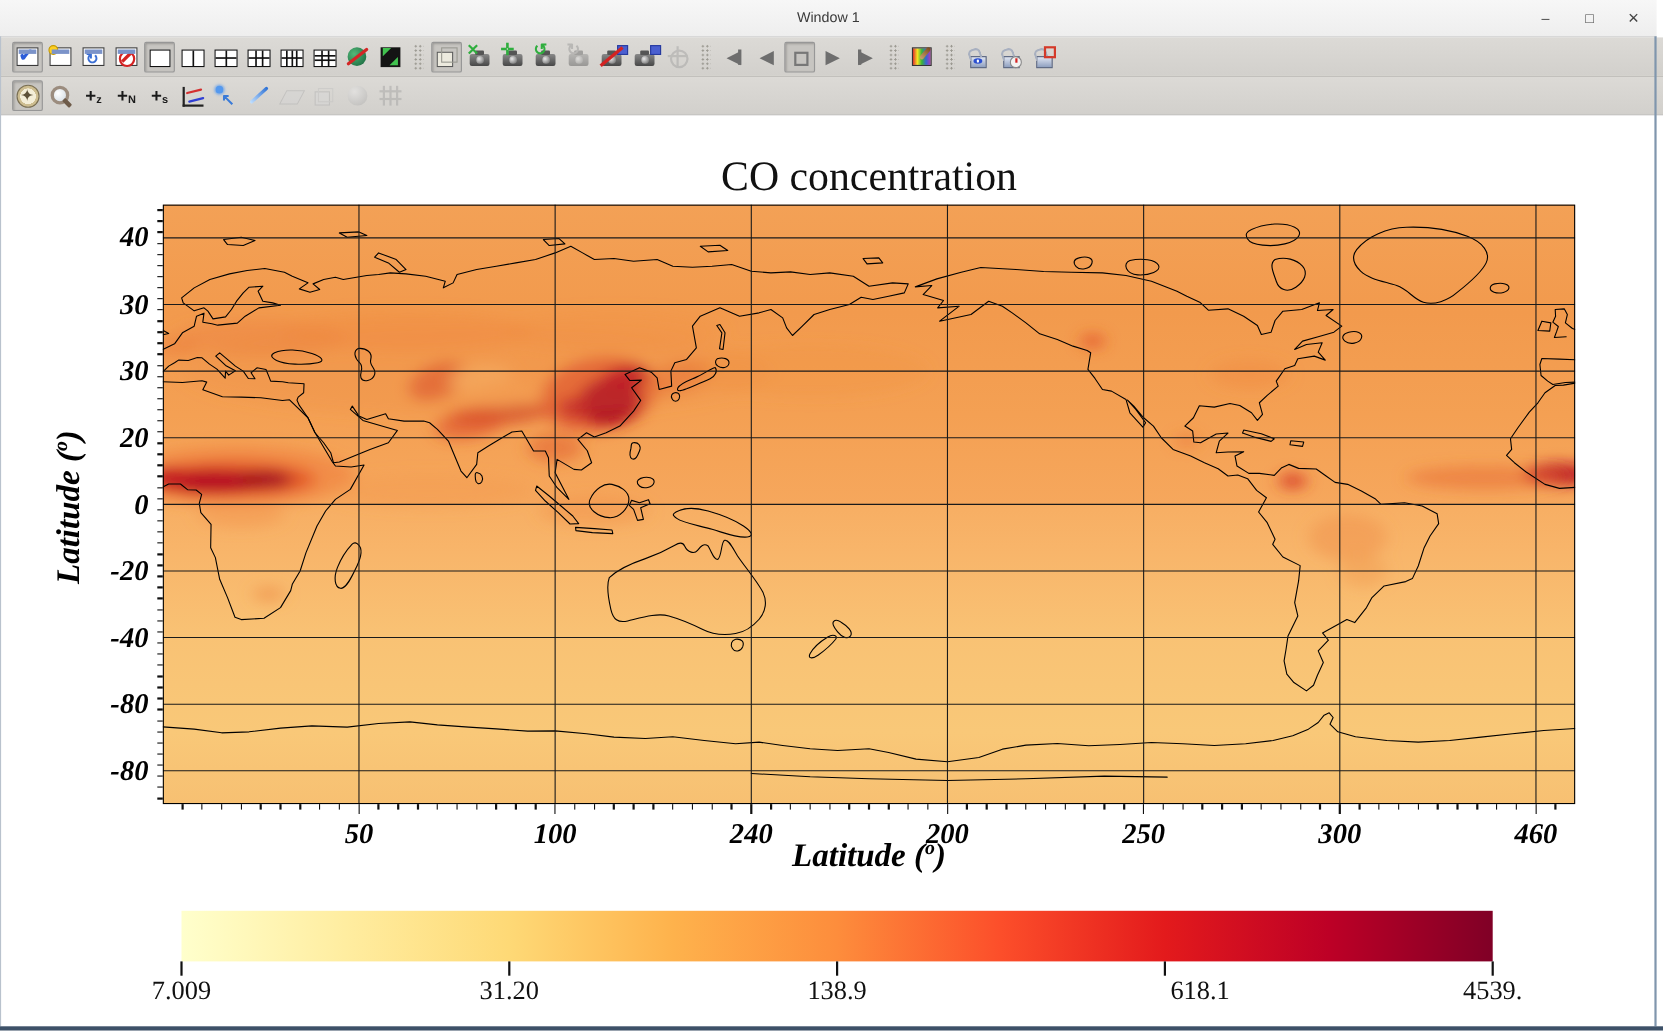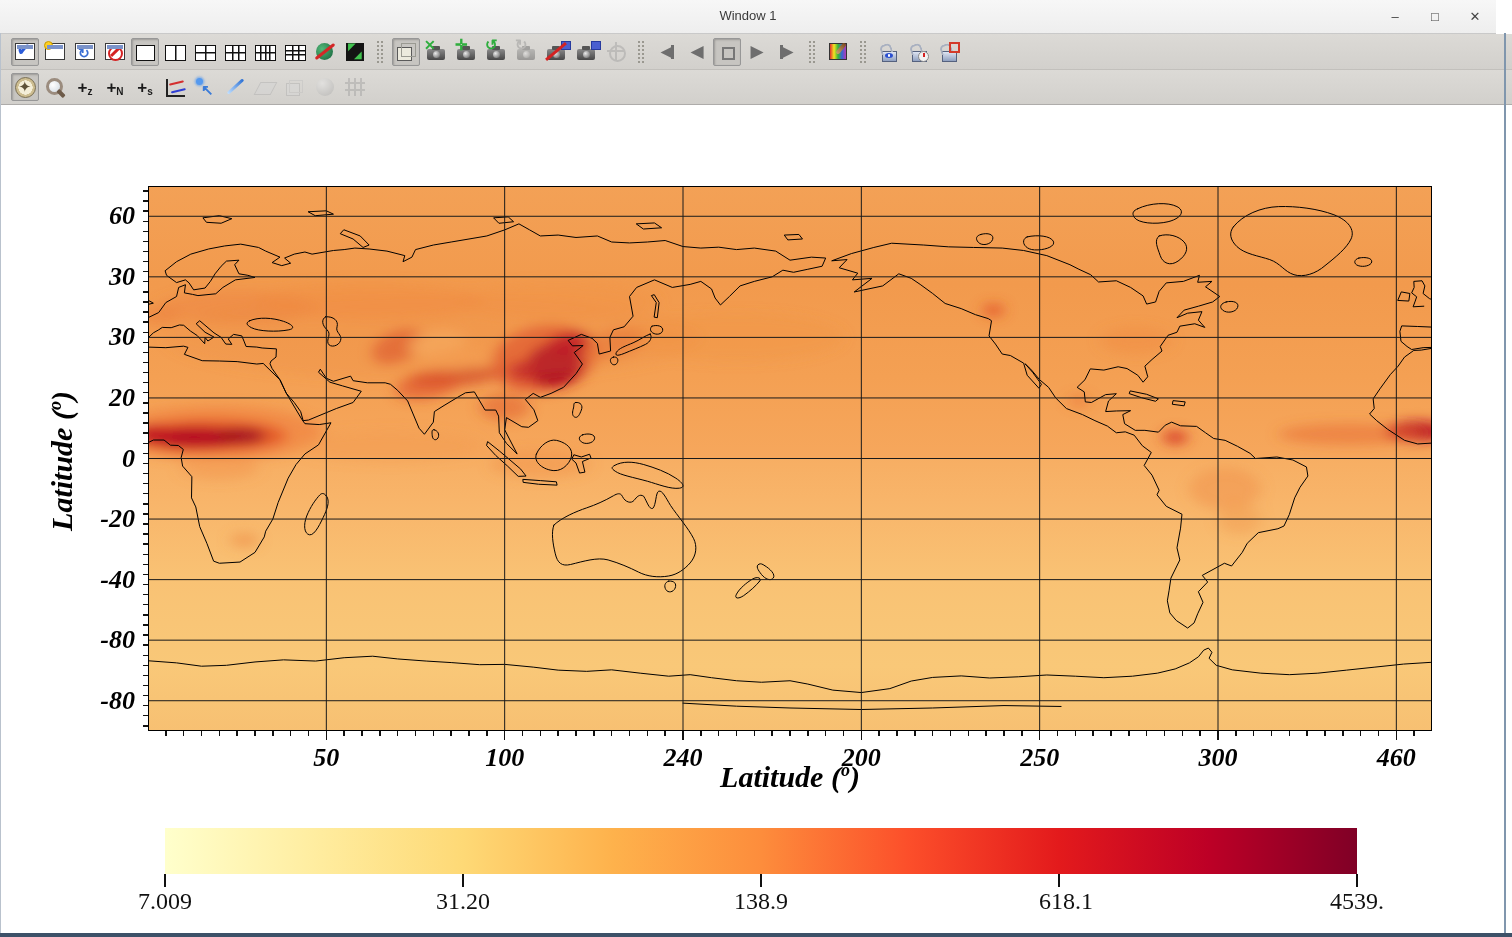--- a/index.html
+++ b/index.html
@@ -1,19 +1,19 @@
 <!DOCTYPE html>
 <html><head>
 <meta charset="utf-8">
 <style>
   html,body{margin:0;padding:0;}
   body{width:1512px;height:937px;overflow:hidden;background:#fff;font-family:"Liberation Sans",sans-serif;position:relative;}
   .window{position:absolute;inset:0;background:#fff;}
   
-  .titlebar{position:absolute;left:0;top:0;right:16px;height:33px;background:linear-gradient(#f7f7f7,#eeeeee);border-bottom:1px solid #c9c9c9;}
+  .titlebar{position:absolute;left:0;top:0;right:6px;height:33px;background:linear-gradient(#f7f7f7,#eeeeee);border-bottom:1px solid #c9c9c9;}
   .titlebar .title{position:absolute;left:0;right:0;top:8px;text-align:center;font-size:13px;color:#3a3a3a;}
   .winctl{position:absolute;top:4px;right:8px;display:flex;gap:14px;}
   .winctl .wbtn{width:26px;height:24px;display:flex;align-items:center;justify-content:center;color:#444;font-size:13px;cursor:default;}
   
   .toolbar{position:absolute;left:0;right:0;background:linear-gradient(#dcdad6,#d2d0cc);display:flex;align-items:center;padding-left:10px;}
   #toolbar1{top:34px;height:35px;border-bottom:1px solid #c2c0bc;}
   #toolbar2{top:70px;height:34px;border-bottom:1px solid #aeacaa;}
   .tbtn{width:28px;height:28px;margin:0 1px;display:flex;align-items:center;justify-content:center;border:1px solid transparent;border-radius:2px;background:transparent;padding:0;position:relative;}
   .tbtn.pressed{border:1px solid #979797;background:#c7c5c1;box-shadow:inset 1px 1px 2px rgba(0,0,0,.22);}
   .tbtn.disabled .ic{filter:grayscale(1) opacity(.42);}
@@ -393,20 +393,21 @@
       </button>
       <button class="tbtn disabled">
         <span class="ic ic-axistool">
           <i></i>
           <b></b>
         </span>
       </button>
     </div>
 
   <div class="canvas">
+    <div class="chart-title">CO concentration</div>
 
     <div class="plot" id="plot">
       <svg id="mapsvg" viewBox="0 0 360 180" preserveAspectRatio="none">
         <defs>
           <linearGradient id="basebg" x1="0" y1="0" x2="0" y2="1">
             <stop offset="0" stop-color="#f3a156"></stop>
             <stop offset="0.18" stop-color="#f29a4d"></stop>
             <stop offset="0.35" stop-color="#f4a053"></stop>
             <stop offset="0.499" stop-color="#f6a75c"></stop>
             <stop offset="0.5" stop-color="#f7ae63"></stop>
@@ -649,21 +650,21 @@
         <div class="tick" style="left: -5px; top: 24.4357px; width: 5px; height: 1.4px;"></div>
         <div class="tick" style="left: -5px; top: 14.3432px; width: 5px; height: 1.4px;"></div>
         <div class="tick" style="left: -5px; top: 4.25072px; width: 5px; height: 1.4px;"></div>
         <div class="xticklab" style="left: 178.333px; top: 557px;">50</div>
         <div class="xticklab" style="left: 356.667px; top: 557px;">100</div>
         <div class="xticklab" style="left: 535px; top: 557px;">240</div>
         <div class="xticklab" style="left: 713.333px; top: 557px;">200</div>
         <div class="xticklab" style="left: 891.667px; top: 557px;">250</div>
         <div class="xticklab" style="left: 1070px; top: 557px;">300</div>
         <div class="xticklab" style="left: 1248.33px; top: 557px;">460</div>
-        <div class="yticklab" style="left: -13px; top: 30.2778px;">60</div>
+        <div class="yticklab" style="left: -13px; top: 30.2778px;">40</div>
         <div class="yticklab" style="left: -13px; top: 90.8333px;">30</div>
         <div class="yticklab" style="left: -13px; top: 151.389px;">30</div>
         <div class="yticklab" style="left: -13px; top: 211.944px;">20</div>
         <div class="yticklab" style="left: -13px; top: 272.5px;">0</div>
         <div class="yticklab" style="left: -13px; top: 333.056px;">-20</div>
         <div class="yticklab" style="left: -13px; top: 393.611px;">-40</div>
         <div class="yticklab" style="left: -13px; top: 454.167px;">-80</div>
         <div class="yticklab" style="left: -13px; top: 514.722px;">-80</div>
       </div>
 
@@ -671,21 +672,21 @@
     <div class="axis-label" id="xlabel"><span>Latitude (</span><sup>o</sup><span>)</span></div>
 
     <div class="colorbar" id="colorbar" style="background: linear-gradient(to right, rgb(255, 255, 204), rgb(255, 237, 160), rgb(254, 217, 118), rgb(254, 178, 76), rgb(253, 141, 60), rgb(252, 78, 42), rgb(227, 26, 28), rgb(189, 0, 38), rgb(128, 0, 38));"></div>
   <div class="cbtick" style="left: 164.3px;"></div>
       <div class="cblab" style="left: 165px;">7.009</div>
       <div class="cbtick" style="left: 462.3px;"></div>
       <div class="cblab" style="left: 463px;">31.20</div>
       <div class="cbtick" style="left: 760.3px;"></div>
       <div class="cblab" style="left: 761px;">138.9</div>
       <div class="cbtick" style="left: 1058.3px;"></div>
-      <div class="cblab" style="left: 1066px;">618.1</div>
+      <div class="cblab" style="left: 1091px;">618.1</div>
       <div class="cbtick" style="left: 1356.3px;"></div>
       <div class="cblab" style="left: 1357px;">4539.</div>
     </div>
 
   <div class="edge-left"></div>
   <div class="edge-right"></div>
   <div class="edge-bottom"></div>
 </div>
 
 </body></html>

